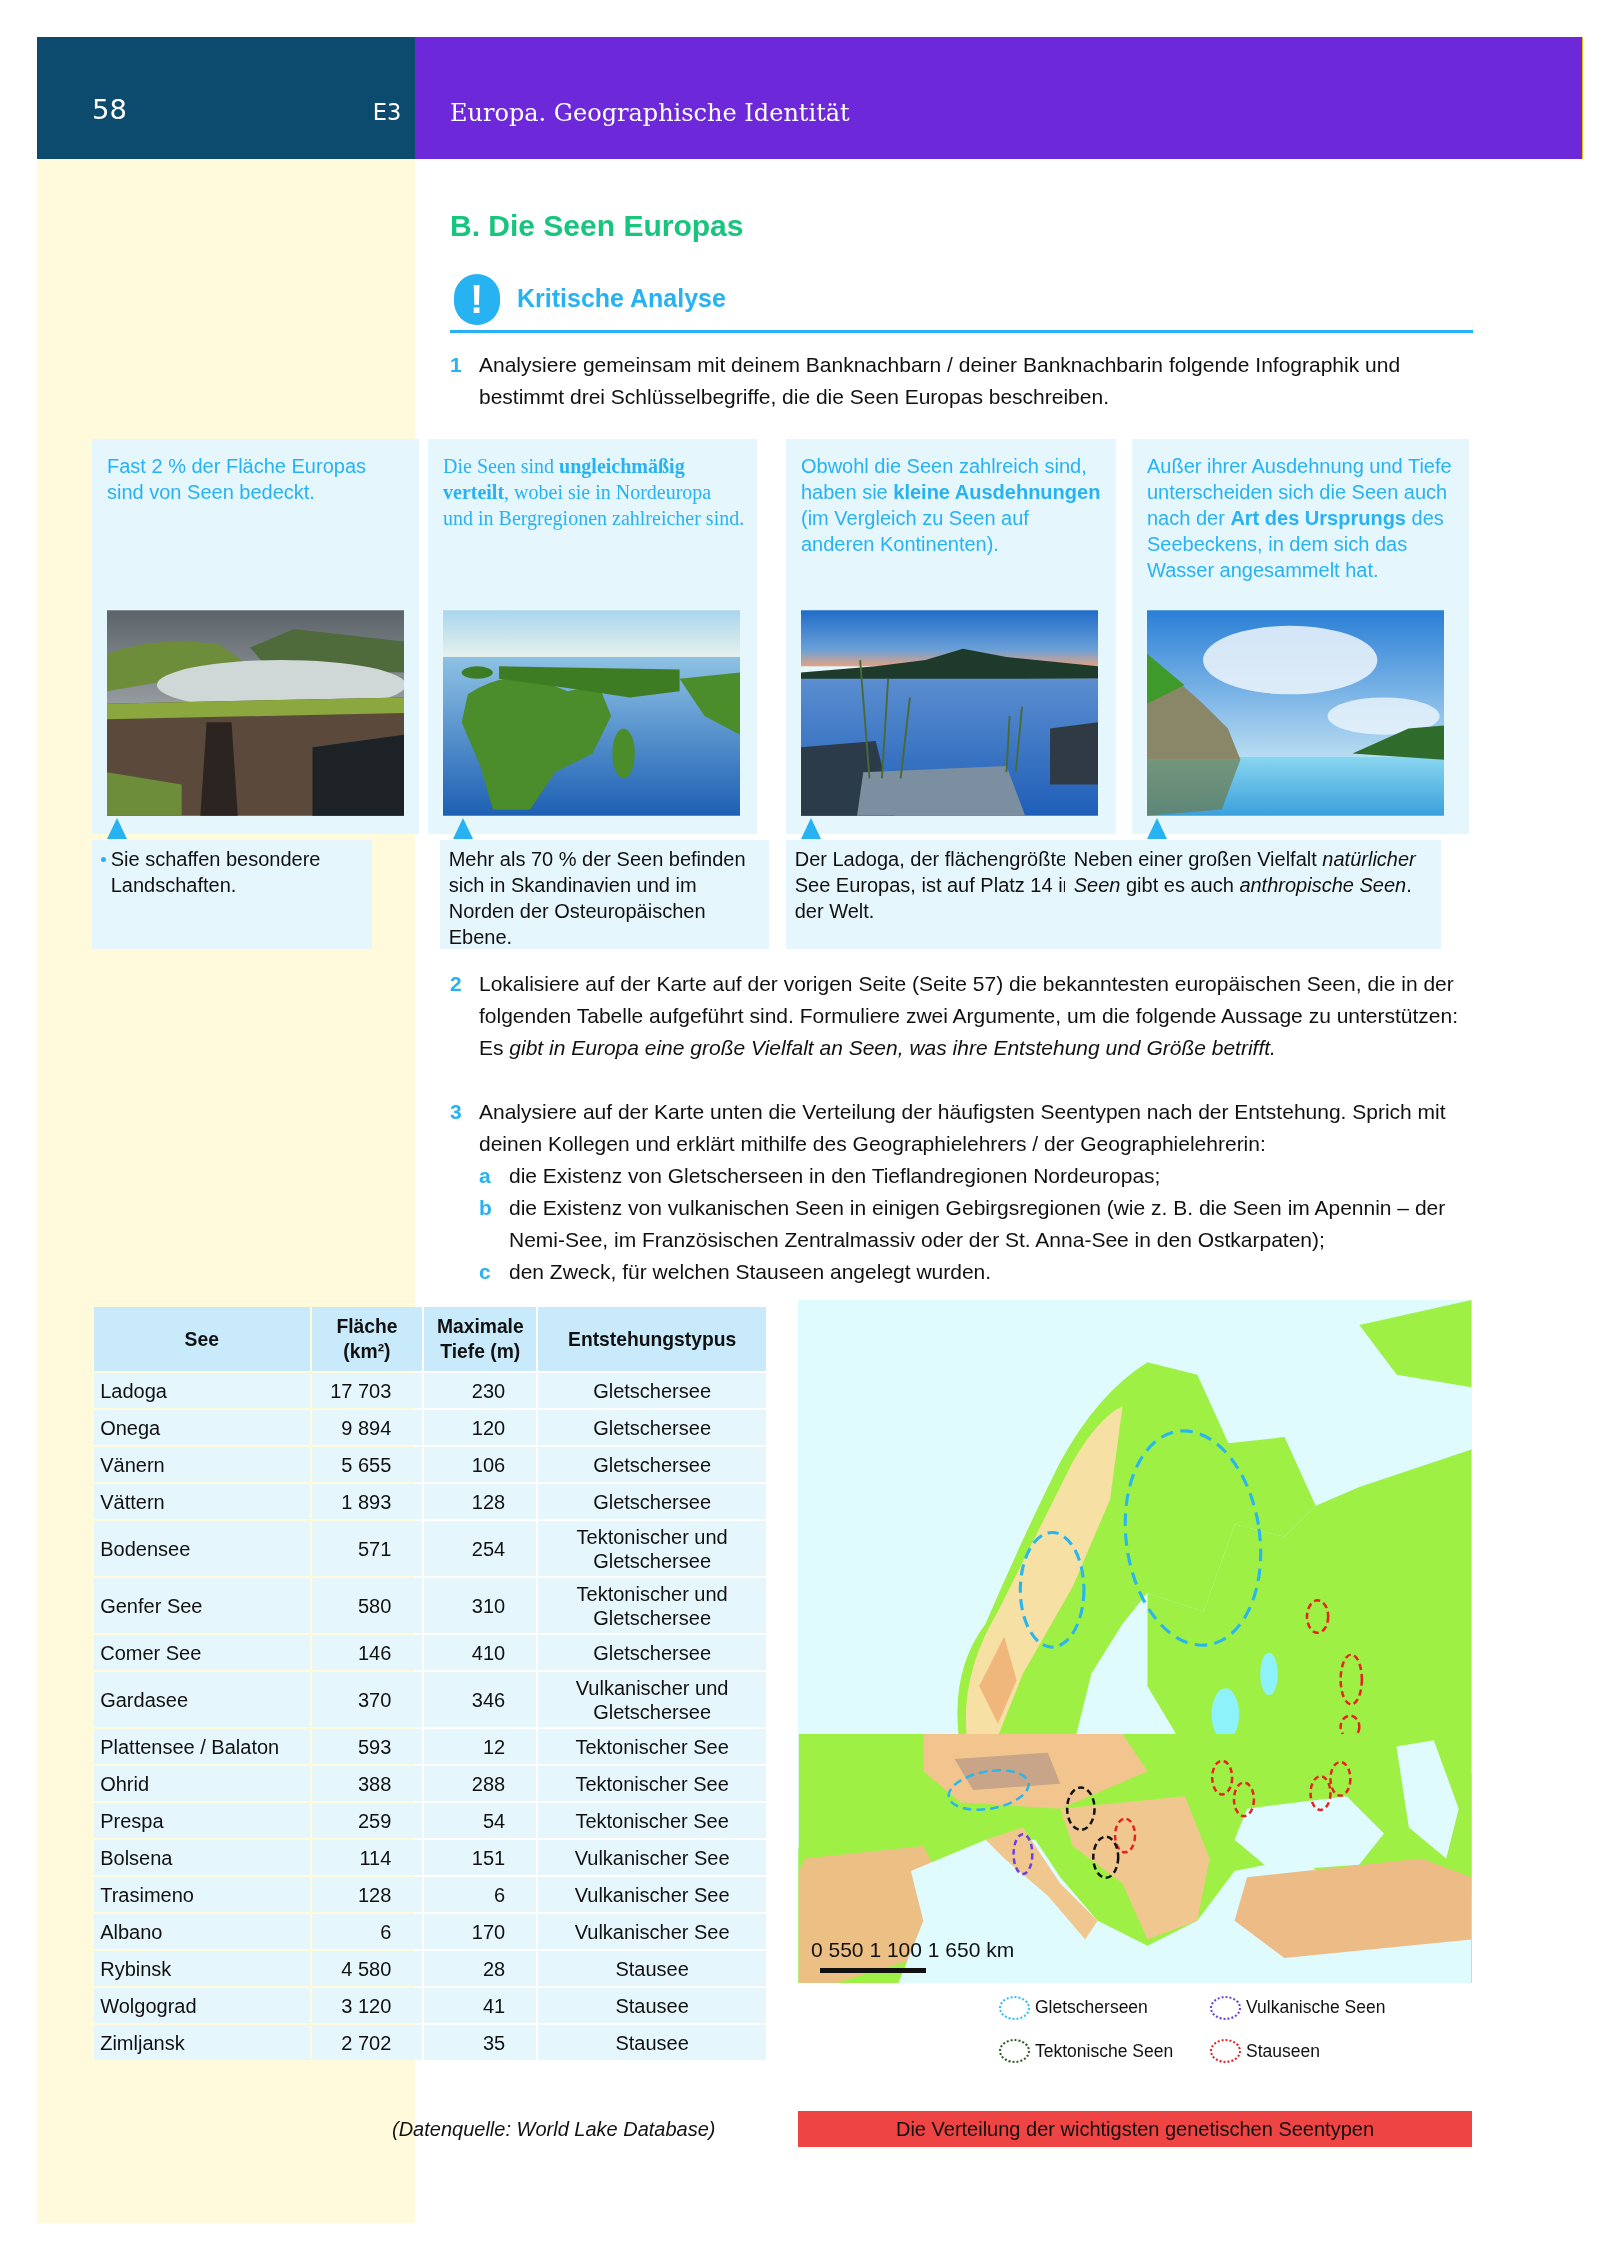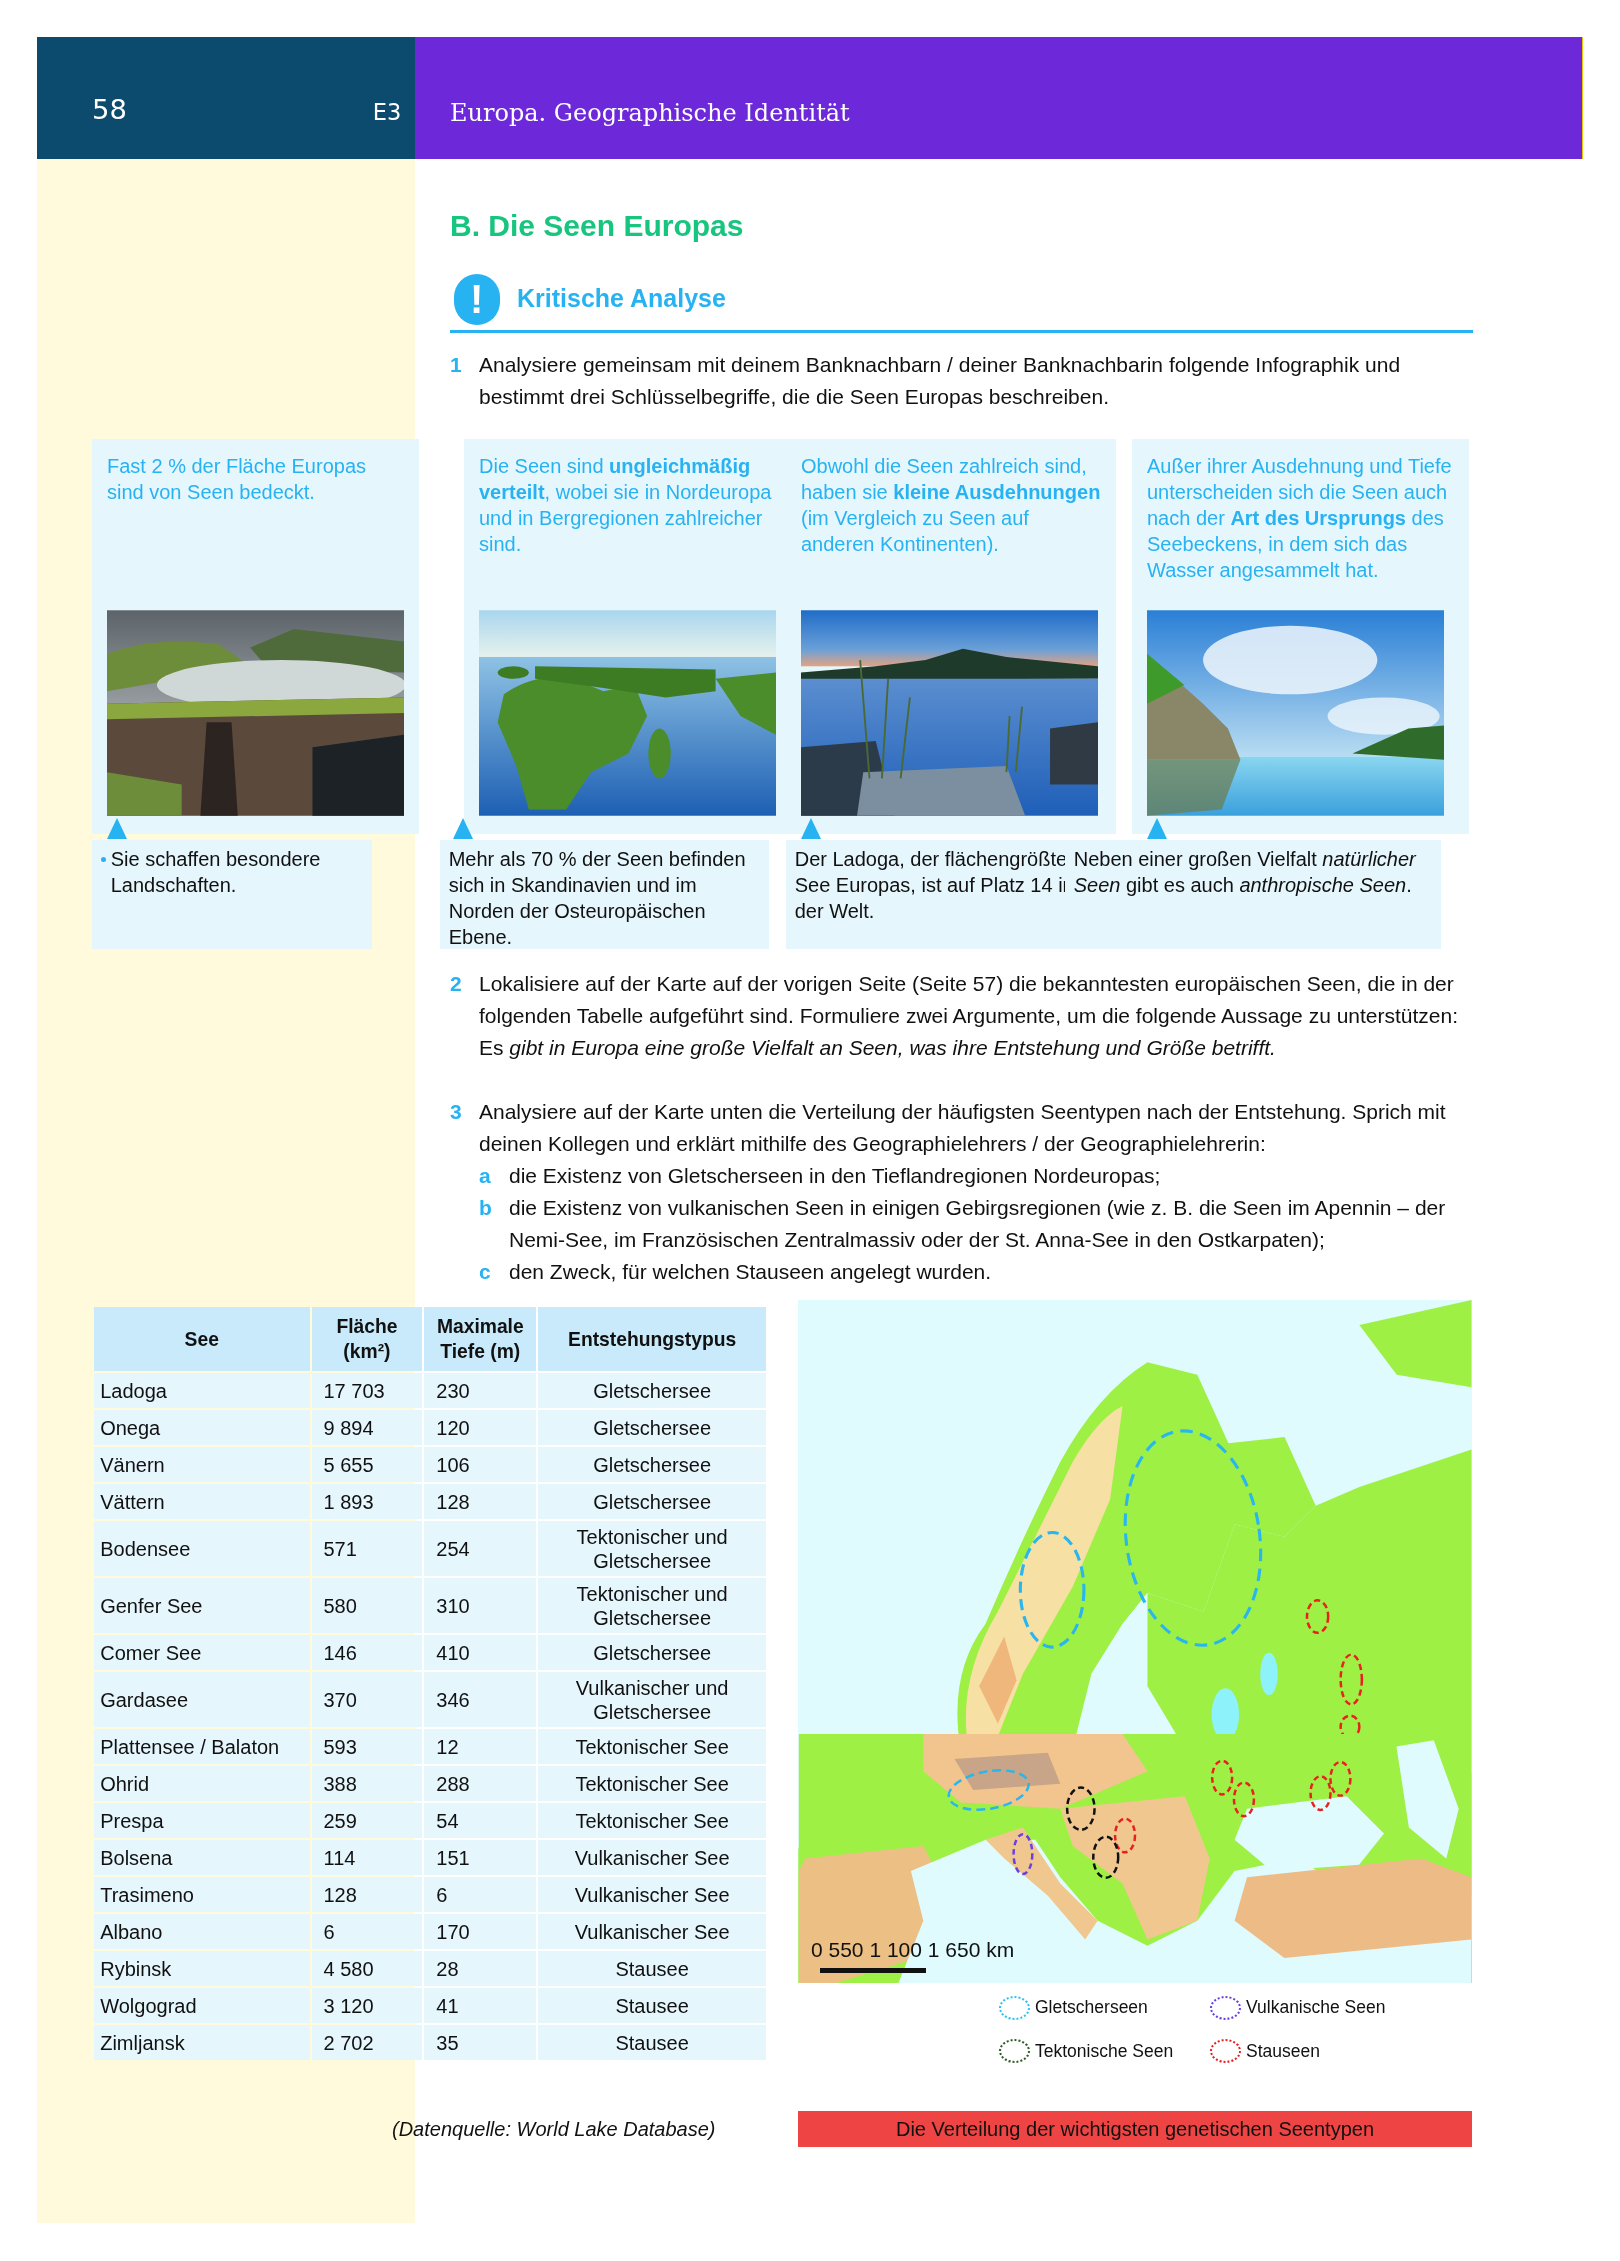--- a/index.html
+++ b/index.html
@@ -37,21 +37,21 @@
   .cap-box { position: absolute; top: 840px; height: 109px; background: #e6f6fd; color: #111; font-size: 20px; line-height: 26px; padding: 6.2px 8.7px; }
   .cap-box ul { list-style: none; }
   .cap-box li { position: relative; padding-left: 10px; }
   .cap-box li::before { content: ""; position: absolute; left: 0; top: 10.6px; width: 5px; height: 5px; border-radius: 2.5px; background: #27b2f2; }
 
   .lake-table { position: absolute; left: 92px; top: 1305px; border-collapse: separate; border-spacing: 2.5px; width: 676px; font-size: 20px; }
   .lake-table th { background: #c8eafb; font-weight: bold; text-align: center; line-height: 25px; height: 64px; font-size: 19.3px; color: #111; }
   .lake-table td { background: #e6f6fd; height: 35px; line-height: 24px; color: #111; }
   .lake-table td.tall { height: 55px; }
   .lake-table td.name { text-align: left; padding-left: 6.2px; }
-  .lake-table td.num { text-align: left; padding-right: 31px; padding-left: 12px; }
+  .lake-table td.num { text-align: right; padding-right: 31px; padding-left: 12px; }
   .lake-table td.type { text-align: center; }
   .source { position: absolute; left: 392px; top: 2118px; font-size: 20px; font-style: italic; color: #111; }
 
   .map { position: absolute; left: 798px; top: 1300px; width: 674px; height: 683px; background: #dffbfe; overflow: hidden; }
   .map-legend { position: absolute; left: 798px; top: 1983px; width: 674px; height: 125px; background: #fff; }
   .legend-item { position: absolute; font-size: 17.5px; color: #111; display: flex; align-items: center; }
   .legend-swatch { width: 31px; height: 24px; border-radius: 50%; border: 2.5px dotted; margin-right: 5px; }
   .scale { position: absolute; left: 811px; top: 1938px; width: 187px; height: 37px; }
   .scale-labels { position: absolute; left: 0; top: 0; font-size: 21px; color: #111; white-space: nowrap; }
   .scale-bar { position: absolute; left: 8.7px; top: 30px; width: 105px; height: 5px; background: #111; }
@@ -104,21 +104,21 @@
     <path d="M0 260 L120 280 L120 330 L0 330 Z" fill="#6d8d3a"></path>
   </svg>
 </div>
 <div class="tri" style="left:107px;top:818px;"></div>
 <div class="cap-box" style="left:92px;width:280px;">
   <ul>
     <li>Sie schaffen besondere Landschaften.</li>
   </ul>
 </div>
 
-<div class="info-box" style="left:464px;width:329px;">
+<div class="info-box" style="left:428px;width:329px;font-family:Liberation Serif, serif;">
   <div class="info-text"><span>Die Seen sind </span><b>ungleichmäßig verteilt</b><span>, wobei sie in Nordeuropa und in Bergregionen zahlreicher sind.</span></div>
   <svg class="info-img" width="297" height="206" viewBox="0 0 477 330">
     <defs>
         <linearGradient id="sky2" x1="0" y1="0" x2="0" y2="1">
           <stop offset="0" stop-color="#a9d6ee"></stop>
           <stop offset="1" stop-color="#e6f1ec"></stop>
         </linearGradient>
     <linearGradient id="w2" x1="0" y1="0" x2="0" y2="1">
           <stop offset="0" stop-color="#8ec2e4"></stop>
           <stop offset="1" stop-color="#1d5fb3"></stop>

